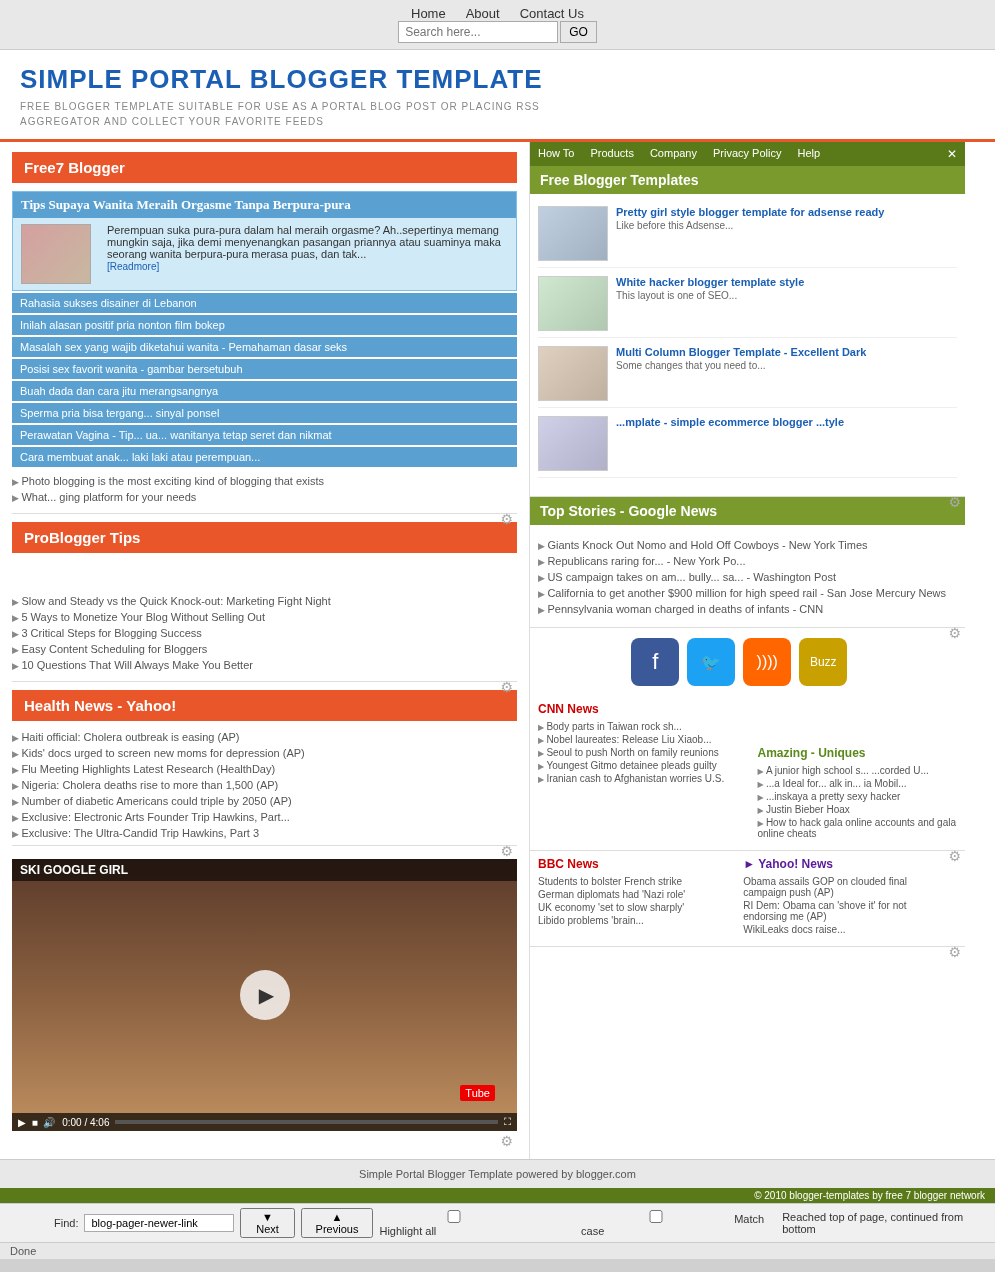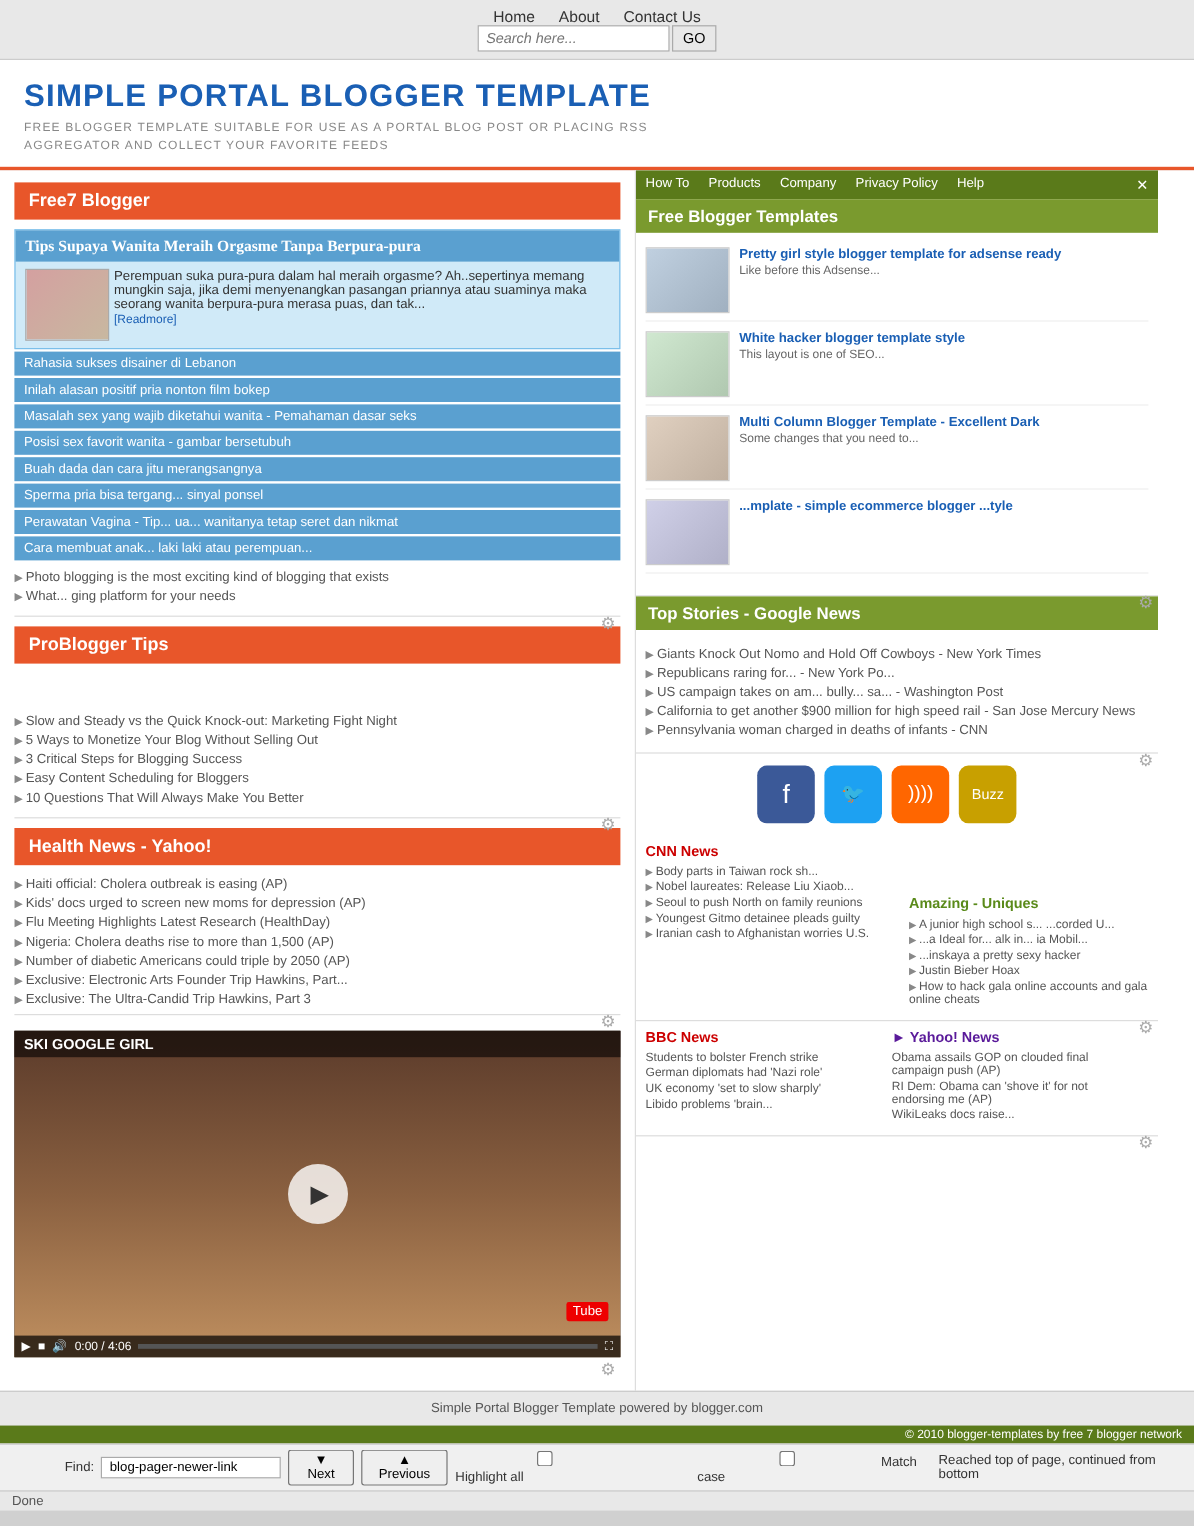--- a/index.html
+++ b/index.html
@@ -3,41 +3,41 @@
   <meta charset="utf-8">
   <style>
     * { margin: 0; padding: 0; box-sizing: border-box; }
     body { font-family: Arial, sans-serif; font-size: 12px; background: #d0d0d0; width: 995px; }
 
     
     .top-nav { background: #e8e8e8; border-bottom: 1px solid #ccc; padding: 6px 12px; display: flex; align-items: center; justify-content: space-between; flex-direction: column; }
     .top-nav-links { display: flex; gap: 20px; }
     .top-nav-links a { color: #333; text-decoration: none; font-size: 13px; }
     .search-bar { display: flex; gap: 2px; }
-    .search-bar input { border: 1px solid #aaa; padding: 3px 6px; font-size: 12px; width: 160px; font-style: italic; }
+    .search-bar input { border: 1px solid #aaa; padding: 3px 6px; font-size: 12px; width: 160px; }
     .search-bar button { background: #e8e8e8; border: 1px solid #aaa; padding: 3px 8px; font-size: 12px; cursor: pointer; }
 
     
     .site-header { background: white; padding: 14px 20px 10px; border-bottom: 3px solid #e8562a; }
     .site-title { color: #1a5fb4; font-size: 26px; font-weight: bold; letter-spacing: 1px; text-transform: uppercase; }
     .site-subtitle { color: #888; font-size: 10px; letter-spacing: 1px; text-transform: uppercase; margin-top: 4px; line-height: 1.5; }
 
     
     .main-wrapper { background: white; display: flex; gap: 0; }
     .left-col { width: 530px; padding: 10px 12px; border-right: 1px solid #ddd; }
     .right-col { width: 435px; padding: 0; }
 
     
     .section-header { background: #e8562a; color: white; font-size: 15px; font-weight: bold; padding: 7px 12px; margin-bottom: 8px; }
     .section-header-green { background: #7a9a2e; color: white; font-size: 14px; font-weight: bold; padding: 6px 10px; margin-bottom: 6px; }
 
     
     .free7-featured { border: 1px solid #7bbfea; background: #d0eaf8; margin-bottom: 2px; }
     .free7-featured-title { background: #5aa0d0; color: white; font-size: 13px; font-weight: bold; padding: 5px 8px; font-family: Liberation Serif, serif; }
-    .free7-featured-body { display: flex; gap: 4px; padding: 6px 8px; font-size: 11px; color: #333; }
+    .free7-featured-body { display: flex; gap: 16px; padding: 6px 8px; font-size: 11px; color: #333; }
     .free7-featured-img { width: 70px; height: 60px; background: #ccc; border: 1px solid #aaa; flex-shrink: 0; display: flex; align-items: center; justify-content: center; overflow: hidden; }
     .free7-featured-img-inner { width: 100%; height: 100%; background: linear-gradient(135deg, #d4a0a0, #c8b8a0); }
     .free7-list-item { background: #5aa0d0; color: white; font-size: 11px; padding: 4px 8px; margin-bottom: 2px; cursor: pointer; }
     .readmore { color: #1a5fb4; font-size: 10px; }
 
     
     .blog-list { padding: 4px 0; }
     .blog-list-item { padding: 2px 0; color: #555; font-size: 11px; }
     .blog-list-item::before { content: "▶ "; color: #888; font-size: 9px; }
 
@@ -51,21 +51,21 @@
     .health-list li::before { content: "▶ "; color: #888; font-size: 9px; }
 
     
     .video-container { margin-top: 10px; background: #222; position: relative; width: 100%; height: 220px; display: flex; align-items: center; justify-content: center; }
     .video-title { position: absolute; top: 0; left: 0; right: 0; background: rgba(0,0,0,0.6); color: white; padding: 4px 8px; font-size: 12px; font-weight: bold; }
     .video-play { width: 50px; height: 50px; background: rgba(255,255,255,0.8); border-radius: 50%; display: flex; align-items: center; justify-content: center; cursor: pointer; }
     .video-play::after { content: "▶"; font-size: 20px; color: #333; margin-left: 4px; }
     .video-bg { width: 100%; height: 100%; background: linear-gradient(to bottom, #5a3a2a, #8a6040, #c09060); display: flex; align-items: center; justify-content: center; position: relative; }
     .video-controls { position: absolute; bottom: 0; left: 0; right: 0; background: rgba(0,0,0,0.7); padding: 3px 6px; display: flex; align-items: center; gap: 6px; }
     .video-controls span { color: white; font-size: 10px; }
-    .youtube-logo { position: absolute; bottom: 30px; right: 10px; background: #e00; color: white; font-size: 11px; padding: 2px 5px; border-radius: 2px; }
+    .youtube-logo { position: absolute; bottom: 30px; right: 22px; background: #e00; color: white; font-size: 11px; padding: 2px 5px; border-radius: 2px; }
 
     
     .right-tabs { background: #5a7a1a; display: flex; gap: 0; padding: 0; }
     .right-tab { color: white; font-size: 11px; padding: 5px 8px; cursor: pointer; text-decoration: none; }
     .right-tab-close { margin-left: auto; color: white; padding: 5px 8px; }
 
     
     .fbt-section { padding: 6px 8px; }
     .fbt-item { display: flex; gap: 8px; margin-bottom: 8px; border-bottom: 1px solid #eee; padding-bottom: 6px; }
     .fbt-thumb { width: 70px; height: 55px; background: linear-gradient(135deg, #c0d0e0, #a0b0c0); flex-shrink: 0; border: 1px solid #ccc; }

